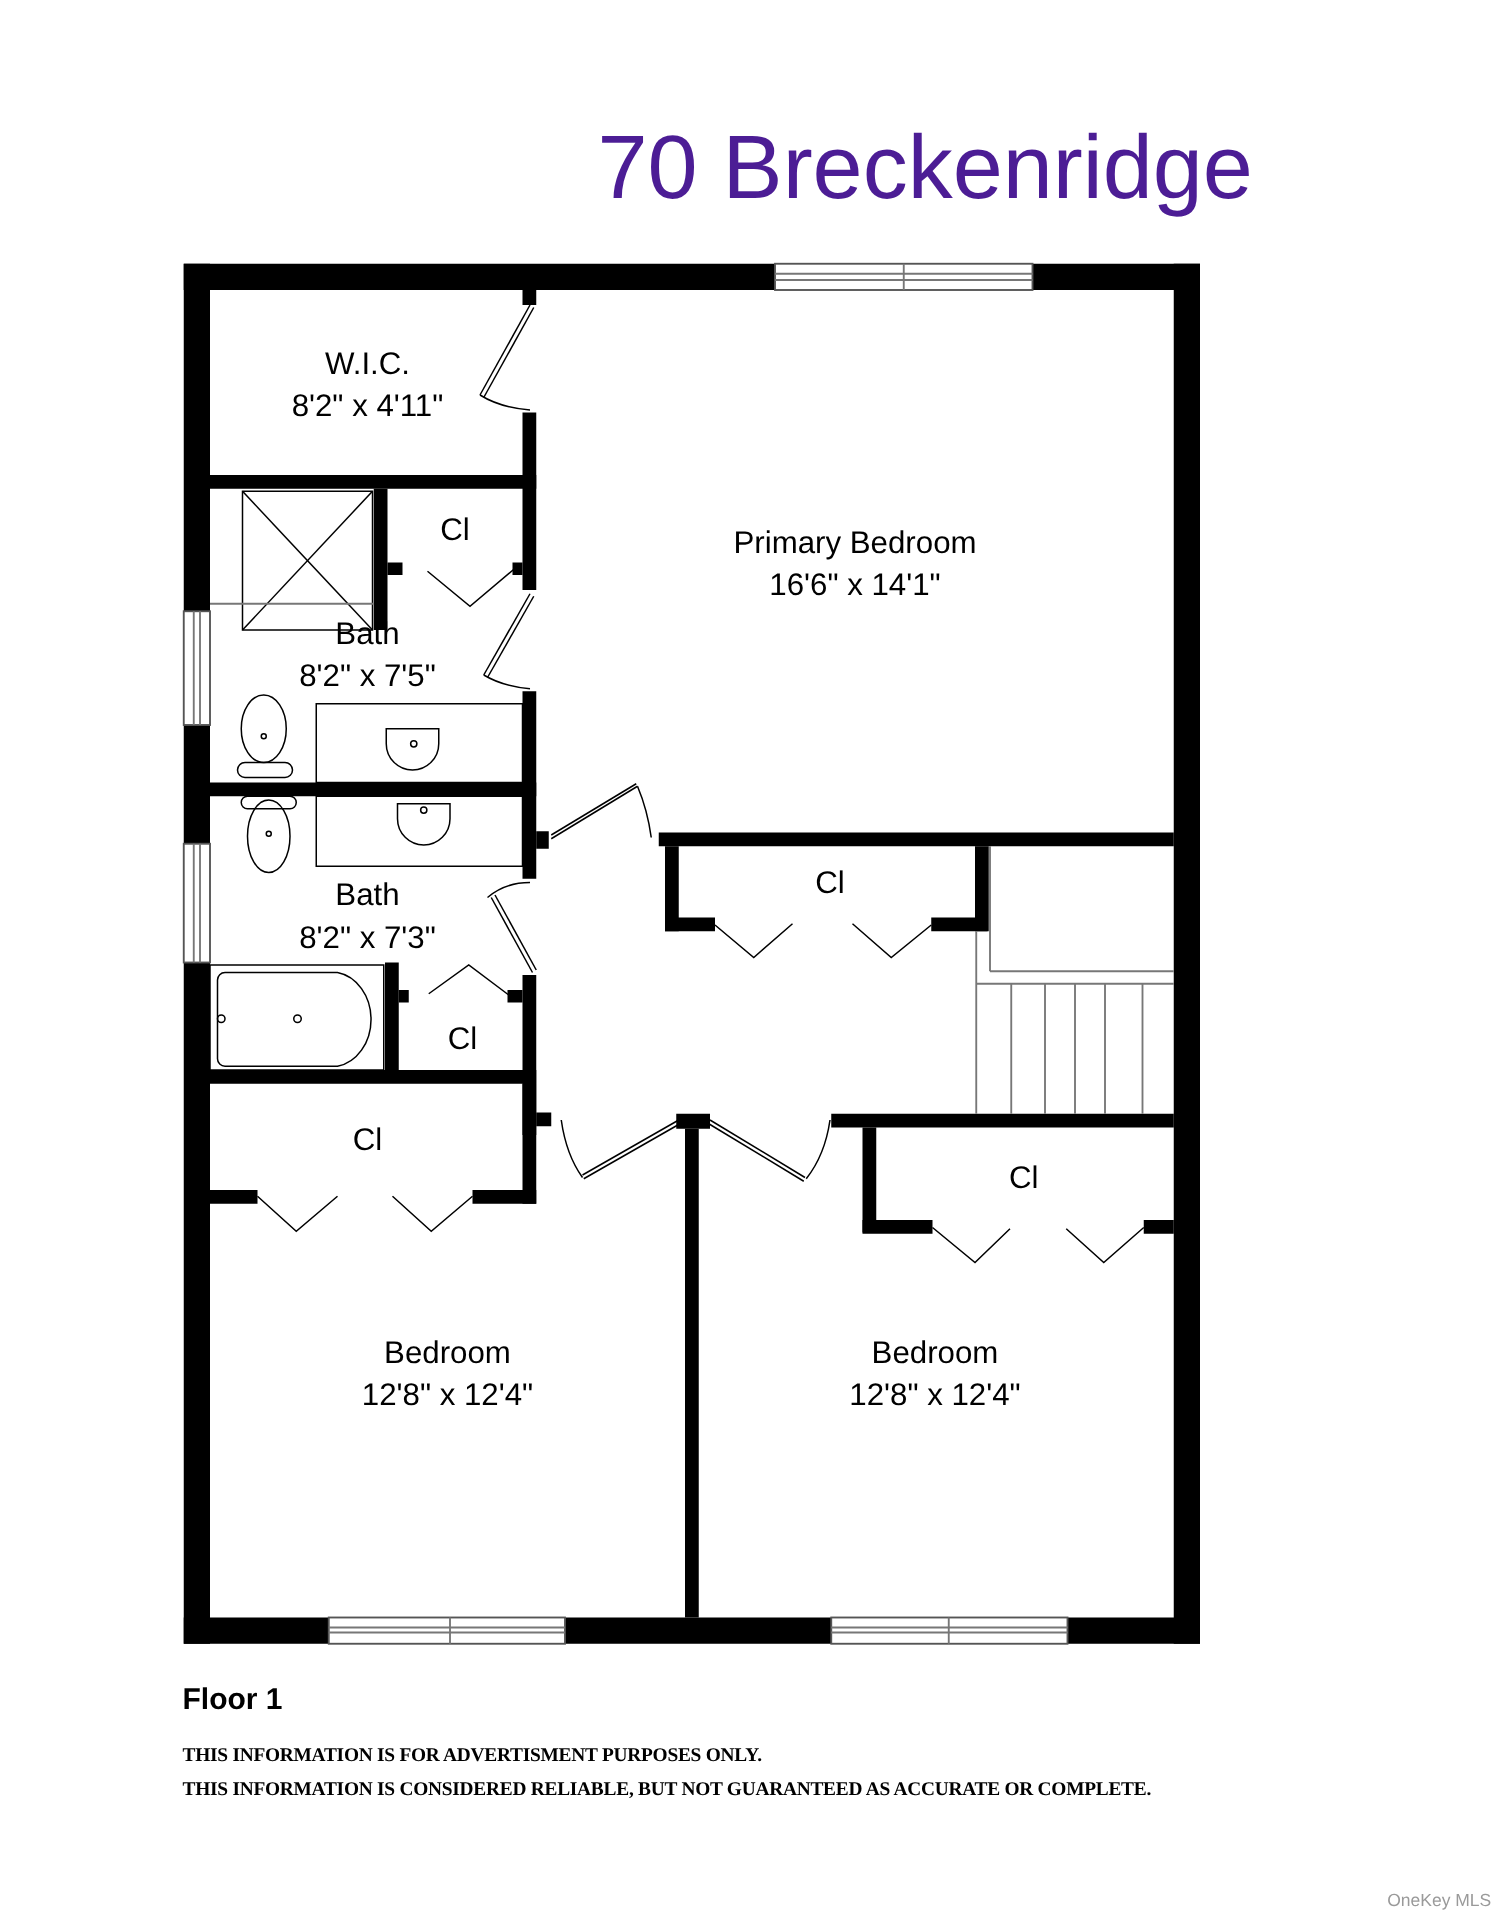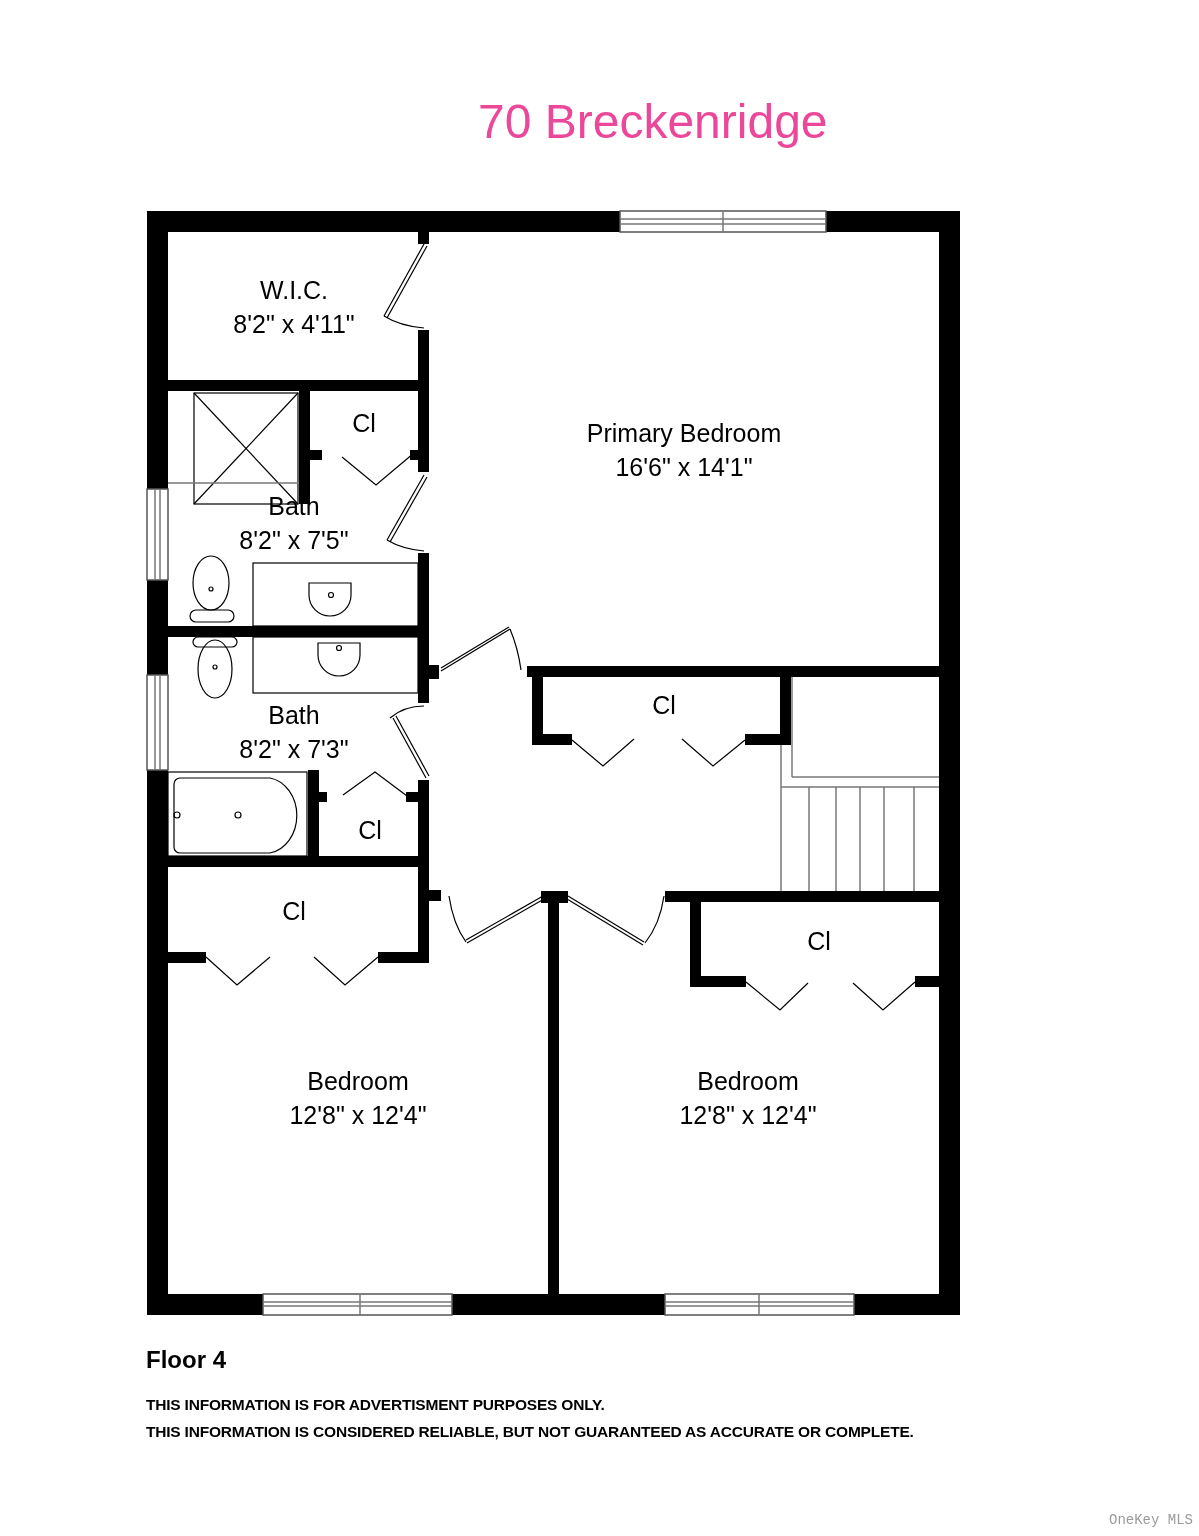--- a/index.html
+++ b/index.html
@@ -3,26 +3,26 @@
 <meta charset="utf-8">
 <style>
   html, body { margin: 0; padding: 0; background: #ffffff; }
   body { width: 1199px; height: 1536px; position: relative; overflow: hidden; font-family: "Liberation Sans", sans-serif; }
   #plan { position: absolute; left: 0; top: 0; width: 1199px; height: 1536px; }
   .wall { fill: #000000; }
   .thin { stroke: #000000; stroke-width: 1.2; fill: none; }
   .gray { stroke: #777777; stroke-width: 1.5; fill: none; }
   .win { fill: #ffffff; stroke: #555555; stroke-width: 1.5; }
   .lbl { font-family: "Liberation Sans", sans-serif; fill: #000000; text-anchor: middle; }
-  .title { position: absolute; left: 478px; top: 98px; font-size: 48px; color: #ec4899; font-family: "Liberation Sans", sans-serif; line-height: 1; }
+  .title { position: absolute; left: 478px; top: 98px; font-size: 72px; color: #4c1d95; font-family: "Liberation Sans", sans-serif; line-height: 1; }
   .floor { position: absolute; left: 146px; top: 1346px; font-size: 24px; font-weight: bold; color: #000; font-family: "Liberation Sans", sans-serif; }
-  .disc { position: absolute; left: 146px; font-size: 15.5px; font-weight: bold; color: #000; font-family: Liberation Sans, sans-serif; letter-spacing: -0.2px; }
+  .disc { position: absolute; left: 146px; font-size: 15.5px; font-weight: bold; color: #000; font-family: Liberation Serif, serif; letter-spacing: -0.2px; }
   .disc1 { top: 1396px; }
   .disc2 { top: 1423px; text-align: right; }
-  .wm { position: absolute; right: 6px; top: 1512px; font-size: 14px; color: #9a9a9a; font-family: Liberation Mono, monospace; margin-left: 31px; }
+  .wm { position: absolute; right: 6px; top: 1512px; font-size: 14px; color: #9a9a9a; font-family: Liberation Sans, sans-serif; margin-left: 31px; }
 </style>
 </head>
 <body>
 
 <div class="title">70 Breckenridge</div>
 
 <svg id="plan" viewBox="0 0 1199 1536" xmlns="http://www.w3.org/2000/svg">
 
   <g>
     <rect class="wall" x="147" y="211" width="473" height="21"></rect>
@@ -222,16 +222,16 @@
     <text class="lbl" x="819" y="950" font-size="25">Cl</text>
 
     <text class="lbl" x="358" y="1090" font-size="25">Bedroom</text>
     <text class="lbl" x="358" y="1124" font-size="25">12'8" x 12'4"</text>
 
     <text class="lbl" x="748" y="1090" font-size="25">Bedroom</text>
     <text class="lbl" x="748" y="1124" font-size="25">12'8" x 12'4"</text>
   </g>
 </svg>
 
-<div class="floor">Floor 4</div>
+<div class="floor">Floor 1</div>
 <div class="disc disc1">THIS INFORMATION IS FOR ADVERTISMENT PURPOSES ONLY.</div>
 <div class="disc disc2">THIS INFORMATION IS CONSIDERED RELIABLE, BUT NOT GUARANTEED AS ACCURATE OR COMPLETE.</div>
 <div class="wm">OneKey MLS</div>
 
 </body></html>

